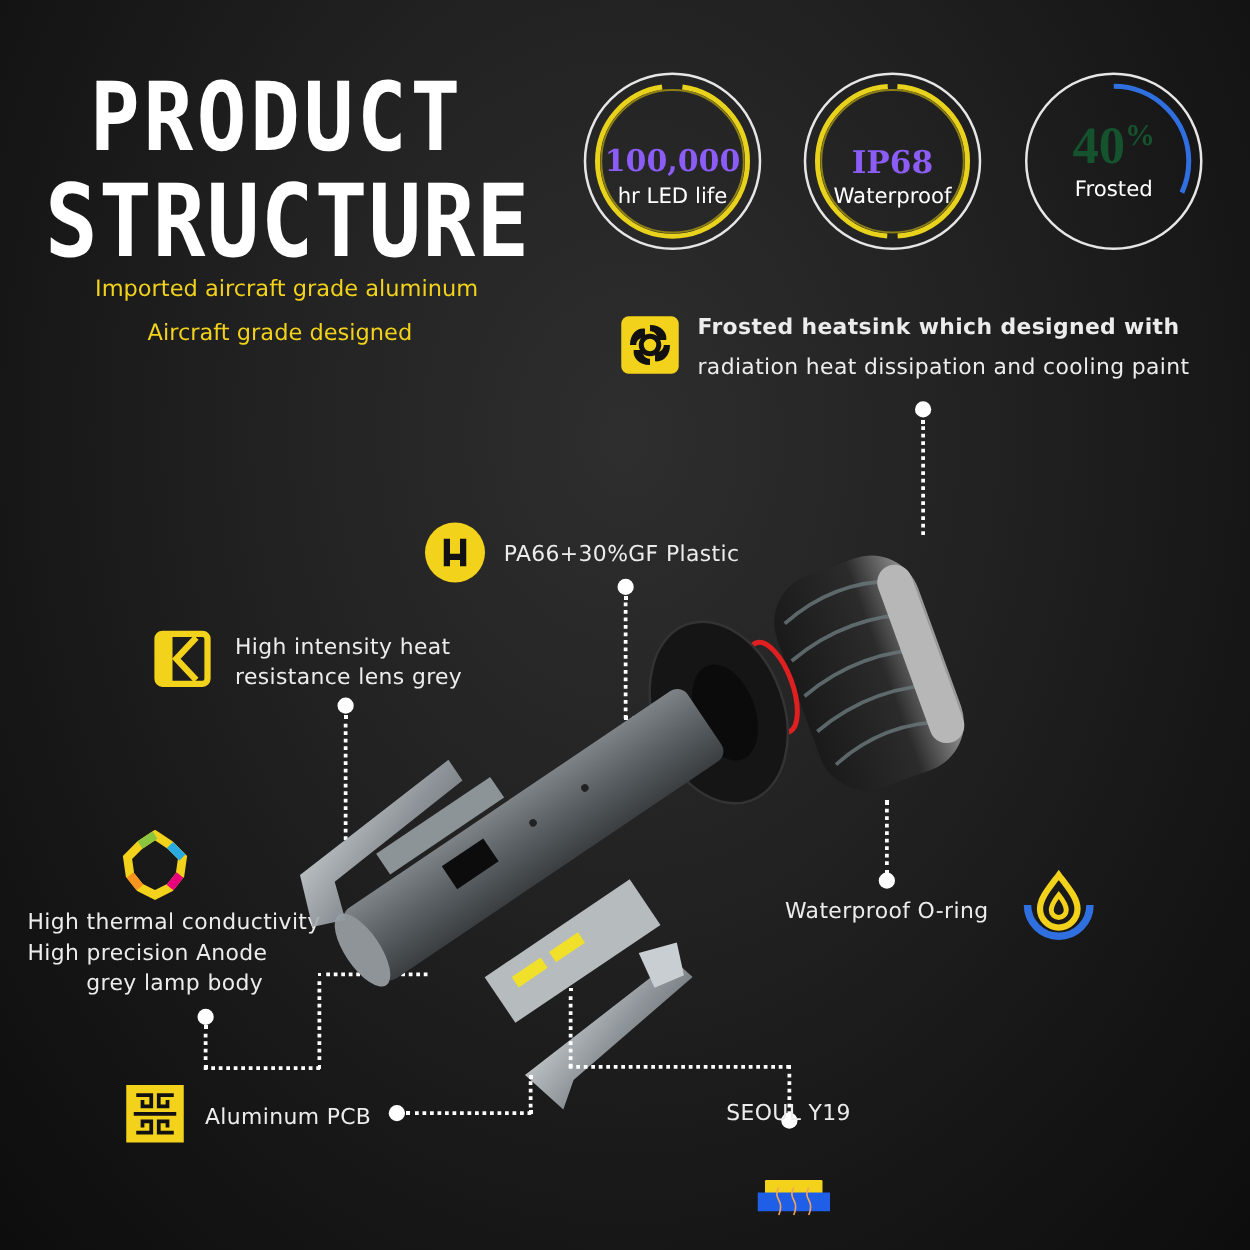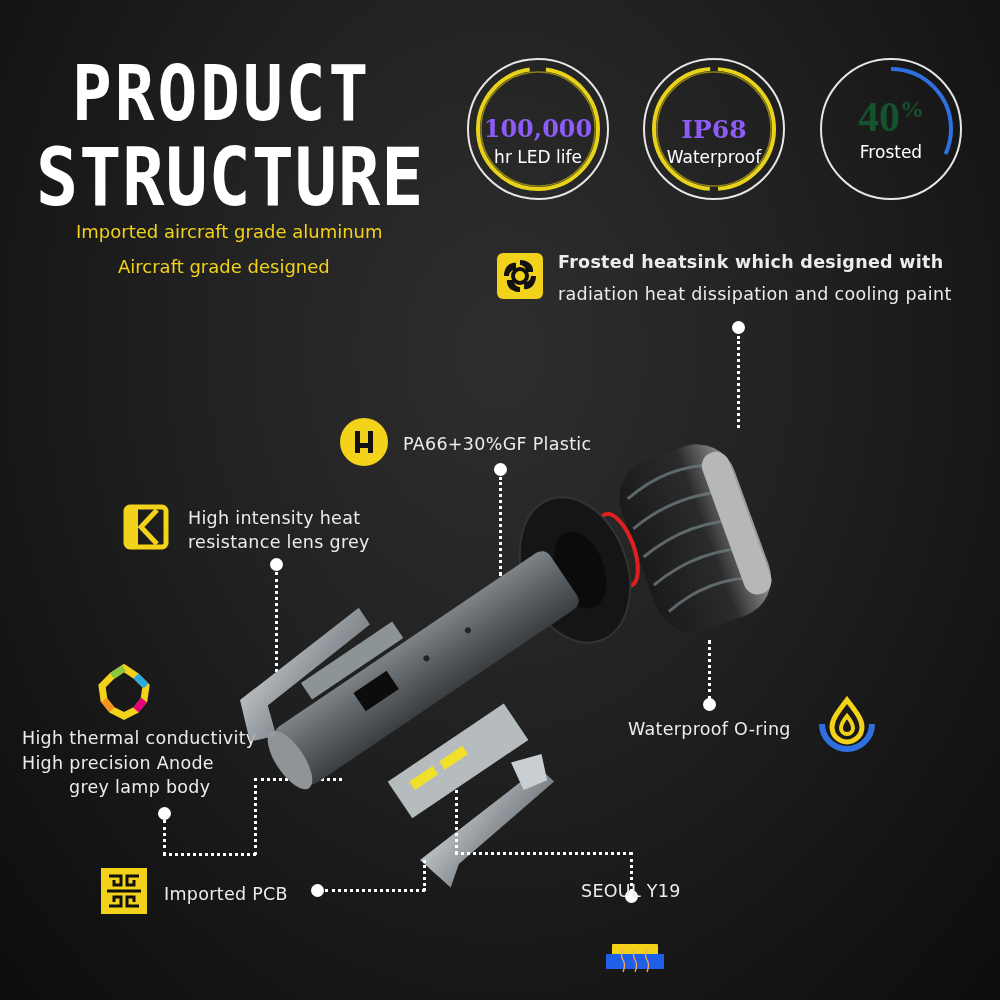--- a/index.html
+++ b/index.html
@@ -214,21 +214,21 @@
   <svg width="40" height="40" viewBox="0 0 40 40">
     <g fill="none" stroke="#111" stroke-width="3">
       <path d="M5 5 H17 V14 H10 V9"></path>
       <path d="M35 5 H23 V14 H30 V9"></path>
       <path d="M5 35 H17 V26 H10 V31"></path>
       <path d="M35 35 H23 V26 H30 V31"></path>
       <path d="M3 20 H37"></path>
     </g>
   </svg>
 </div>
-<div class="abs callout" style="left:164px; top:882px;">Imported PCB</div>
+<div class="abs callout" style="left:164px; top:882px;">Aluminum PCB</div>
 <div class="abs dot" style="left:311px; top:884px;"></div>
 <div class="abs hline" style="left:325px; top:889px; width:100px;"></div>
 <div class="abs vline" style="left:423px; top:860px; height:31px;"></div>
 
 <div class="abs vline" style="left:455px; top:790px; height:64px;"></div>
 <div class="abs hline" style="left:455px; top:852px; width:177px;"></div>
 <div class="abs vline" style="left:630px; top:852px; height:40px;"></div>
 <div class="abs dot" style="left:625px; top:890px;"></div>
 <div class="abs callout" style="left:581px; top:879px;text-align:right;">SEOUL Y19</div>
 <div class="abs" style="left:606px; top:944px; width:60px; height:32px;">

